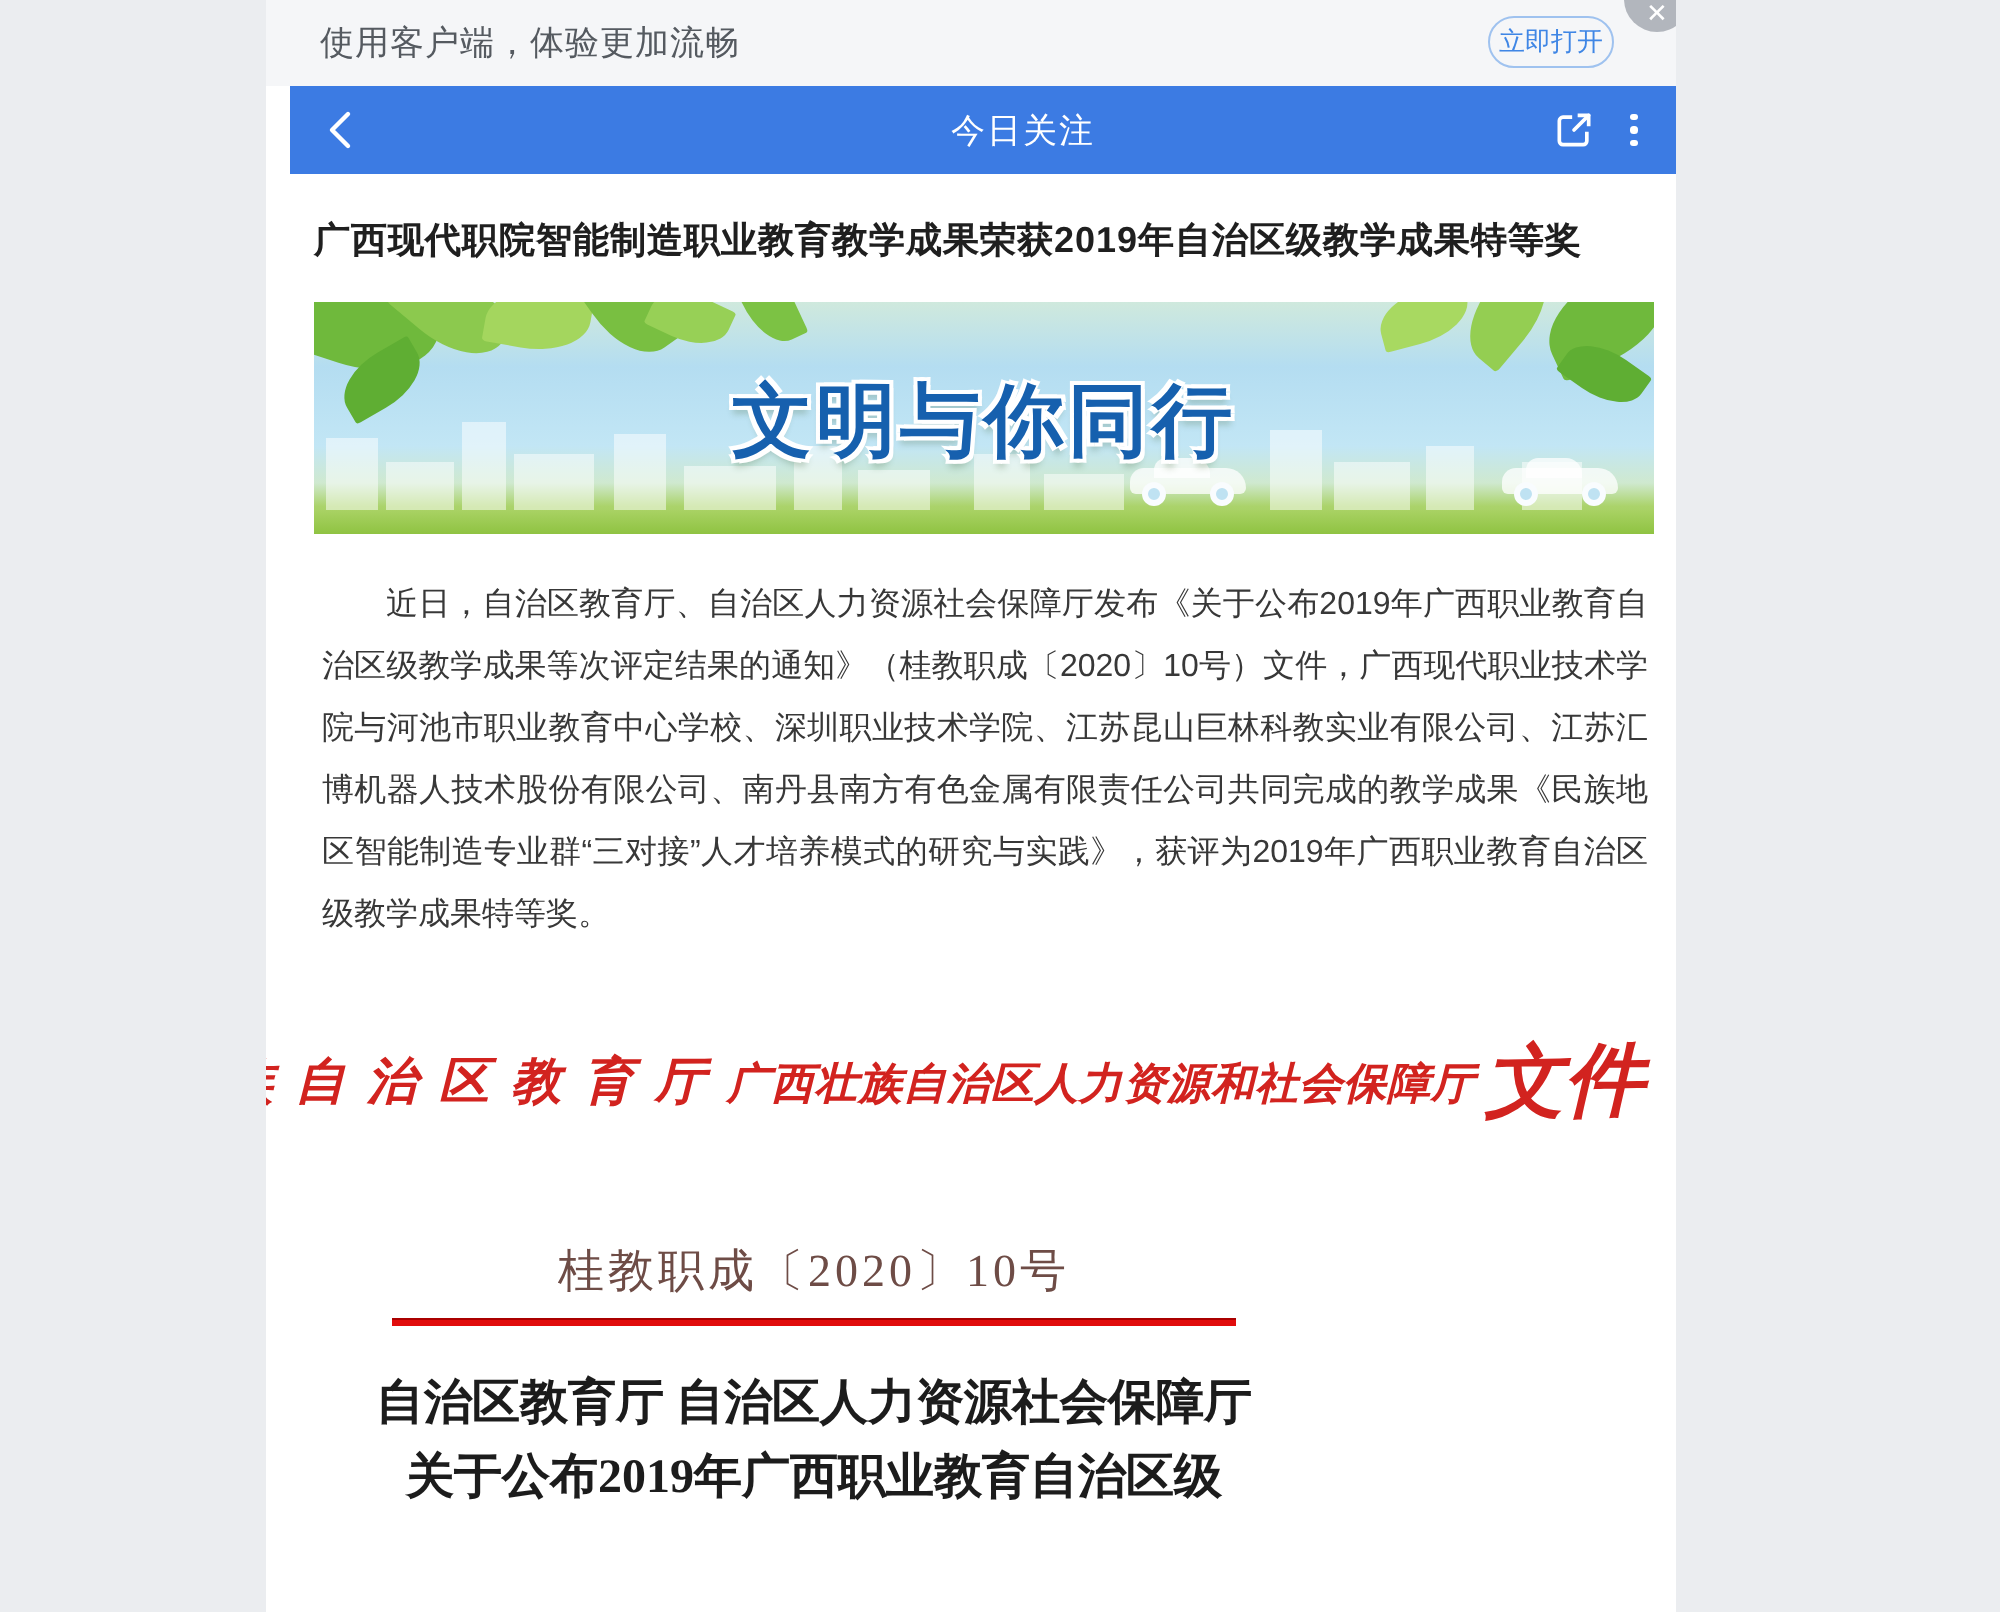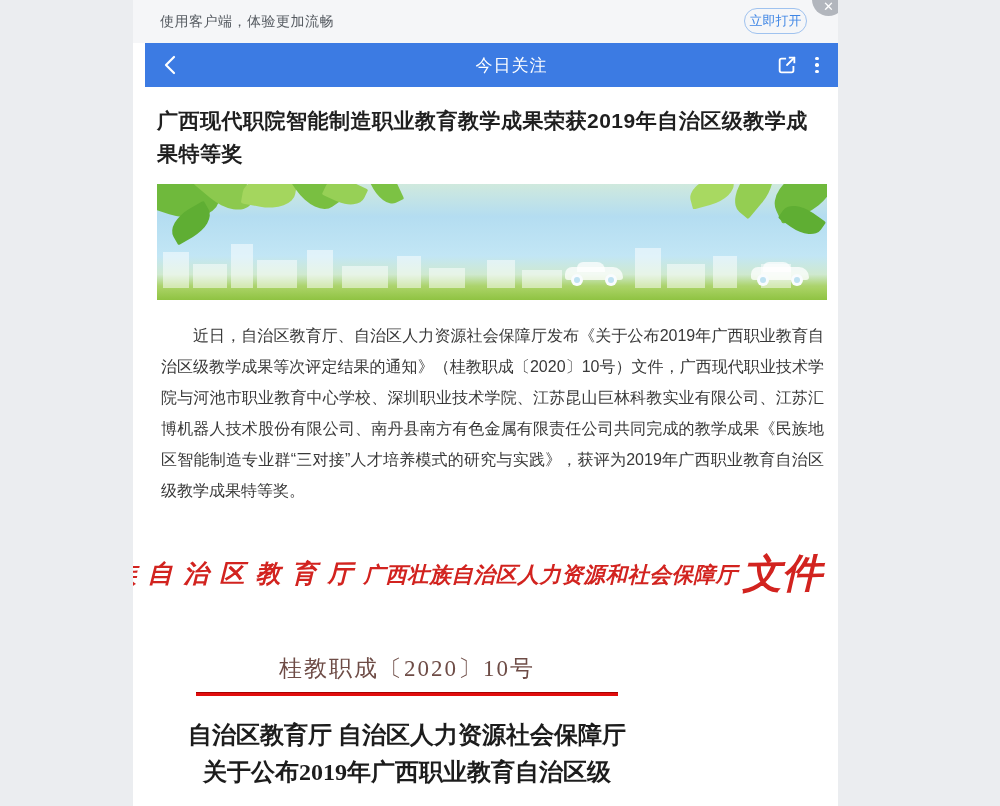--- a/index.html
+++ b/index.html
@@ -11,21 +11,21 @@
   }
   .card {
     position:absolute; left:133px; top:0; width:705px; height:806px;
     background:#ffffff; overflow:hidden;
   }
   
   .promo {
     position:relative; height:43px; background:#f5f6f8;
     display:flex; align-items:center; padding-left:27px;
   }
-  .promo-text { font-size:14px; color:#555a60; letter-spacing:0.5px; }
+  .promo-text { font-size:17px; color:#555a60; letter-spacing:0.5px; }
   .promo-open {
     position:absolute; left:611px; top:8px; width:63px; height:26px;
     border:1px solid #9fc2ef; border-radius:14px; background:transparent;
     color:#3f86e5; font-size:13px; line-height:24px; text-align:center; cursor:pointer;
     font-family:"Liberation Sans",sans-serif;
   }
   .promo-close {
     position:absolute; left:679px; top:-17px; width:33px; height:33px;
     border-radius:50%; background:#b2b6bd; color:#ffffff;
     display:flex; align-items:flex-end; justify-content:center;
@@ -41,21 +41,21 @@
     width:100%; text-align:center; font-size:17px; letter-spacing:1px; color:#ffffff;
   }
   .share-btn { position:absolute; right:40px; top:11px; width:22px; height:22px; cursor:pointer; }
   .more-btn {
     position:absolute; right:12px; top:11px; width:18px; height:22px; cursor:pointer;
     display:flex; flex-direction:column; align-items:center; justify-content:center; gap:3px;
   }
   .more-btn i { width:3.5px; height:3.5px; background:#fff; border-radius:50%; }
   
   .article-title {
-    margin:17px 22px 0 24px; font-size:21px; font-weight:bold; color:#1f1f1f;
+    margin:17px 22px 0 24px; font-size:18px; font-weight:bold; color:#1f1f1f;
     line-height:33px; letter-spacing:0.5px;
   }
   .article-meta {
     margin:10px 24px 0 24px; font-size:13px; color:#9e9e9e;
     display:flex; gap:15px; align-items:center;
   }
   
   .hero {
     position:relative; margin:14px 0 0 24px; width:670px; height:116px; overflow:hidden;
     background:linear-gradient(180deg,#cfe9dd 0%,#b4ddf1 28%,#c2e6f5 62%,#cfe9cf 78%,#abd36b 88%,#9cc952 100%);
@@ -185,20 +185,21 @@
     </span>
     <span class="car" style="right:18px;">
       <span class="top"></span>
         <span class="body"></span>
         <span class="w1"></span>
         <span class="w2"></span>
     </span>
     <i class="grass"></i>
 
     <div class="slogan">
+      <span>文明与你同行</span>
     </div>
   </div>
 
   <p class="article-body">近日，自治区教育厅、自治区人力资源社会保障厅发布《关于公布2019年广西职业教育自治区级教学成果等次评定结果的通知》（桂教职成〔2020〕10号）文件，广西现代职业技术学院与河池市职业教育中心学校、深圳职业技术学院、江苏昆山巨林科教实业有限公司、江苏汇博机器人技术股份有限公司、南丹县南方有色金属有限责任公司共同完成的教学成果《民族地区智能制造专业群“三对接”人才培养模式的研究与实践》，获评为2019年广西职业教育自治区级教学成果特等奖。</p>
 
   <div class="doc">
     <div class="doc-head">
       <div class="doc-orgs">
         <div class="doc-org1">广西壮族自治区教育厅</div>
         <div class="doc-org2">广西壮族自治区人力资源和社会保障厅</div>

